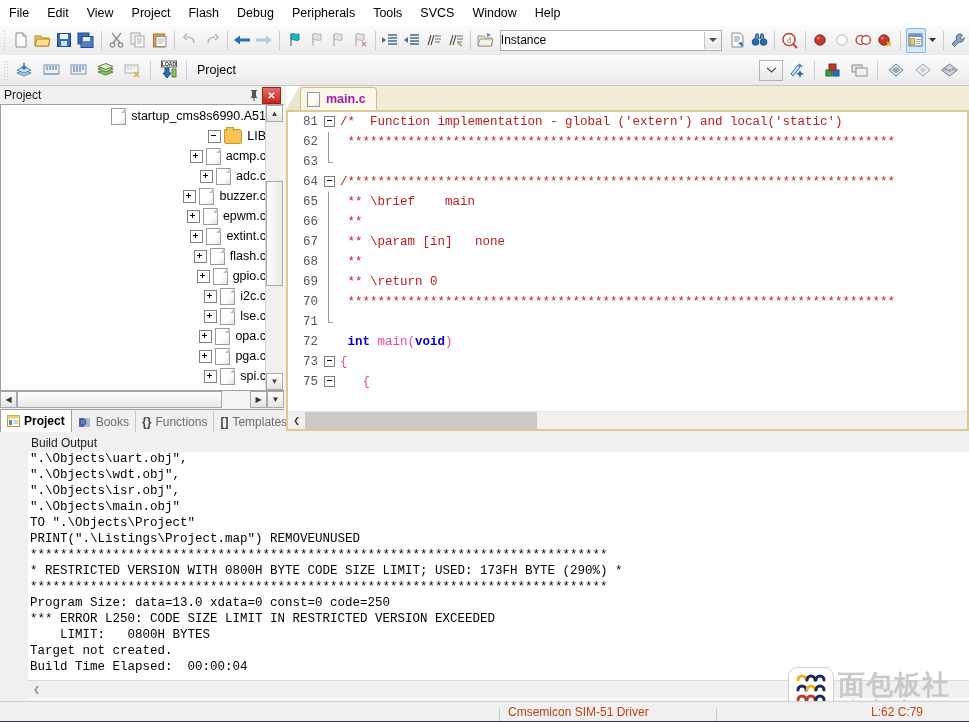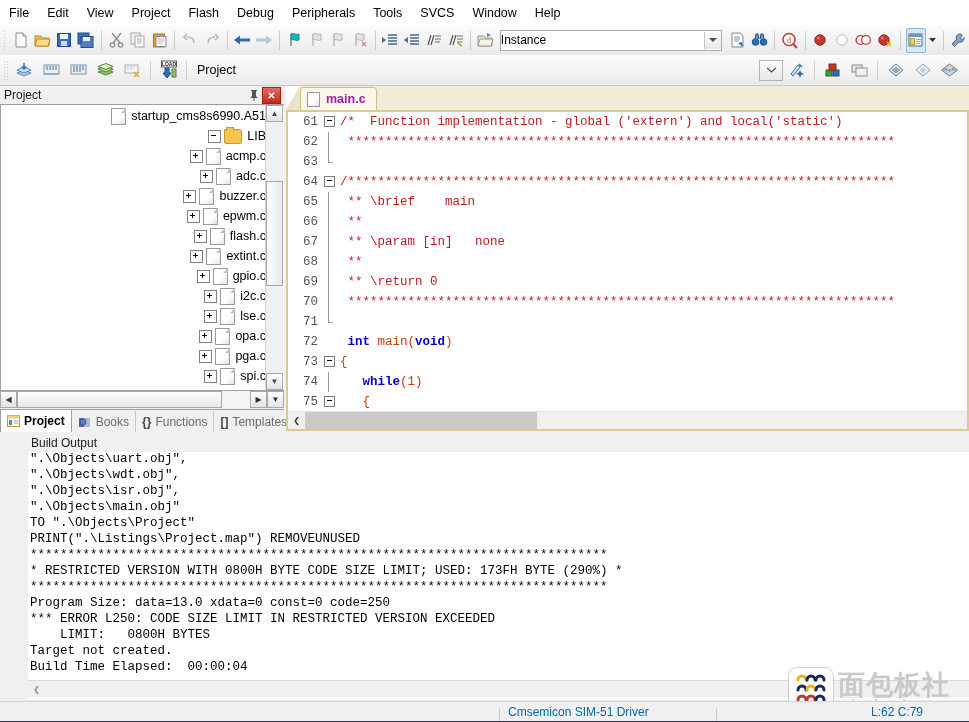--- a/index.html
+++ b/index.html
@@ -289,21 +289,21 @@
   .fbar {
     position: absolute; left: 6px; top: 0; width: 1px; height: 20px; background: #9a9a9a;
   }
   .fbar.end { height: 10px; }
   .fbar.endtick::after{
     content:''; position:absolute; left:0; top:10px; width:5px;height:1px;background:#9a9a9a;
   }
   .ctext { padding-left: 2px; }
   .c-comment { color: #b91c1c; }
   .c-key { color: #0000cc; font-weight: bold; }
-  .c-plain { color: #c2410c; }
+  .c-plain { color: #ec4899; }
 
   .code-hscroll {
     position: absolute; left: 0; bottom: 0; width: 679px; height: 17px;
     background: #f0f0f0; display: flex; align-items: center;
     border-top: 1px solid #e3e3e3;
   }
 
   
   .build-panel {
     position: absolute; left: 0; top: 433px;
@@ -328,21 +328,21 @@
     background: #f0f0f0; display: flex; align-items: center;
     border-top: 1px solid #dadada;
   }
 
   
   .statusbar {
     position: absolute; left: 0; top: 701px; width: 969px; height: 20px;
     background: #f0f0f0;
     border-top: 1px solid #d2d2d2;
     display: flex; align-items: flex-end;
-    font-size: 12px; color: #0369a1;
+    font-size: 12px; color: #c2410c;
   }
   .sb-seg { height: 20px; display: flex; align-items: center; padding: 0 8px; }
   .sb-div { width: 1px; height: 14px; background: #c8c8c8; }
   .sb-spacer { flex: 1; }
 
   .taskbar-sliver {
     position: absolute; left: 0; top: 721px; width: 969px; height: 1px;
     background: #3a3a4a;
   }
 
@@ -780,27 +780,27 @@
           <div class="tnode">
             <span class="tindent" style="width: 42px;"></span>
             <span class="texp plus"></span>
             <span class="ficon"></span>
             <span>epwm.c</span>
           </div>
           <div class="tnode">
             <span class="tindent" style="width: 42px;"></span>
             <span class="texp plus"></span>
             <span class="ficon"></span>
+            <span>extint.c</span>
+          </div>
+          <div class="tnode">
+            <span class="tindent" style="width: 42px;"></span>
+            <span class="texp plus"></span>
+            <span class="ficon"></span>
             <span>flash.c</span>
-          </div>
-          <div class="tnode">
-            <span class="tindent" style="width: 42px;"></span>
-            <span class="texp plus"></span>
-            <span class="ficon"></span>
-            <span>extint.c</span>
           </div>
           <div class="tnode">
             <span class="tindent" style="width: 42px;"></span>
             <span class="texp plus"></span>
             <span class="ficon"></span>
             <span>gpio.c</span>
           </div>
           <div class="tnode">
             <span class="tindent" style="width: 42px;"></span>
             <span class="texp plus"></span>
@@ -885,34 +885,33 @@
   <div class="editor-area">
     <div class="tabstrip">
       <div class="etab">
         <span class="tab-ico"></span>
         <span>main.c</span>
       </div>
     </div>
 
     <div class="code-frame">
       <div class="code-area" id="code">
-          <div class="cline"><span class="lnum">61</span><span class="foldcol"><span class="fbox"></span></span><span class="ctext"><span class="c-comment">/*  Function implementation - global ('extern') and local('static')</span></span></div>
+          <div class="cline"><span class="lnum">81</span><span class="foldcol"><span class="fbox"></span></span><span class="ctext"><span class="c-comment">/*  Function implementation - global ('extern') and local('static')</span></span></div>
           <div class="cline"><span class="lnum">62</span><span class="foldcol"><span class="fbar"></span></span><span class="ctext"><span class="c-comment"> *************************************************************************</span></span></div>
           <div class="cline"><span class="lnum">63</span><span class="foldcol"><span class="fbar end endtick"></span></span><span class="ctext"></span></div>
           <div class="cline"><span class="lnum">64</span><span class="foldcol"><span class="fbox"></span></span><span class="ctext"><span class="c-comment">/*************************************************************************</span></span></div>
           <div class="cline"><span class="lnum">65</span><span class="foldcol"><span class="fbar"></span></span><span class="ctext"><span class="c-comment"> ** \brief    main</span></span></div>
           <div class="cline"><span class="lnum">66</span><span class="foldcol"><span class="fbar"></span></span><span class="ctext"><span class="c-comment"> **</span></span></div>
           <div class="cline"><span class="lnum">67</span><span class="foldcol"><span class="fbar"></span></span><span class="ctext"><span class="c-comment"> ** \param [in]   none</span></span></div>
           <div class="cline"><span class="lnum">68</span><span class="foldcol"><span class="fbar"></span></span><span class="ctext"><span class="c-comment"> **</span></span></div>
           <div class="cline"><span class="lnum">69</span><span class="foldcol"><span class="fbar"></span></span><span class="ctext"><span class="c-comment"> ** \return 0</span></span></div>
           <div class="cline"><span class="lnum">70</span><span class="foldcol"><span class="fbar"></span></span><span class="ctext"><span class="c-comment"> *************************************************************************</span></span></div>
           <div class="cline"><span class="lnum">71</span><span class="foldcol"><span class="fbar end endtick"></span></span><span class="ctext"></span></div>
           <div class="cline"><span class="lnum">72</span><span class="foldcol"></span><span class="ctext"><span class="c-key"> int </span><span class="c-plain">main(</span><span class="c-key">void</span><span class="c-plain">)</span></span></div>
           <div class="cline"><span class="lnum">73</span><span class="foldcol"><span class="fbox"></span></span><span class="ctext"><span class="c-plain">{</span></span></div>
-          <div class="cline"><span class="lnum">74</span><span class="foldcol"><span class="fbar"></span></span><span class="ctext"><span class="c-plain">   </span><span class="c-key">while</span><span class="c-plain">(1)</span></span></div>
           <div class="cline"><span class="lnum">75</span><span class="foldcol"><span class="fbox"></span></span><span class="ctext"><span class="c-plain">   {</span></span></div>
         </div>
       <div class="code-hscroll">
         <div class="hsb-btn" style="border:none;background:transparent">❮</div>
         <div class="hsb-track" style="background:#f0f0f0">
           <div class="hsb-thumb" style="width:232px;background:#c9c9c9;border-color:#c9c9c9"></div>
         </div>
       </div>
     </div>
   </div>

